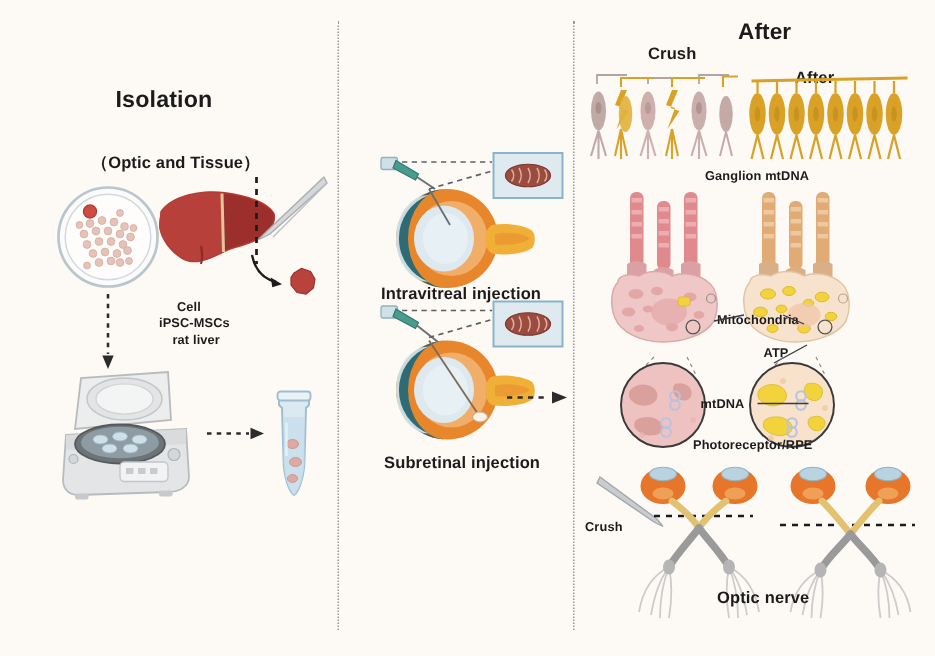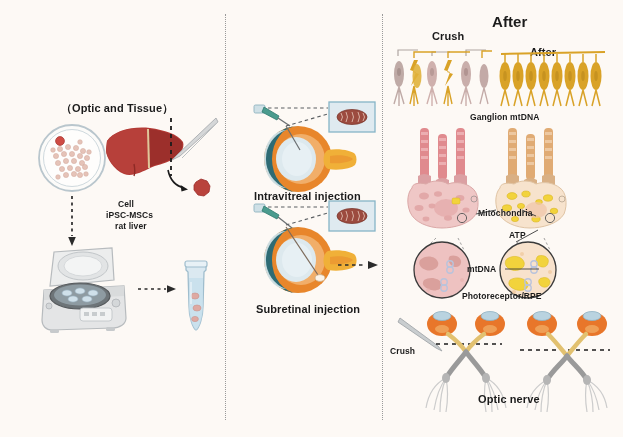--- a/index.html
+++ b/index.html
@@ -30,20 +30,21 @@
   svg{display:block;overflow:visible;}
 </style>
 </head>
 <body style="background: rgb(253, 249, 245);">
 
 <div class="fig">
 
   <div class="divider" style="left:225px;top:14px;height:406px;"></div>
   <div class="divider" style="left:382px;top:14px;height:406px;"></div>
 
+  <div class="lbl panel-title" style="left:77px;top:58px;">Isolation</div>
   <div class="lbl sub" style="left:61px;top:101px;">（Optic and Tissue）</div>
 
   <svg class="abs" style="left:36px;top:122px;" width="72" height="72" viewBox="0 0 72 72">
     <circle cx="36" cy="36" r="33" fill="#fcfbf9" stroke="#b9c6cd" stroke-width="1.8"></circle>
     <circle cx="36" cy="36" r="28.5" fill="#fefdfc" stroke="#cfd9de" stroke-width="1"></circle>
     <g fill="#e5c3b8" stroke="#d3a99c" stroke-width="0.5">
       <circle cx="24" cy="27" r="2.6"></circle>
         <circle cx="32" cy="25" r="2.6"></circle>
       <circle cx="40" cy="26" r="2.6"></circle>
         <circle cx="47" cy="29" r="2.6"></circle>

